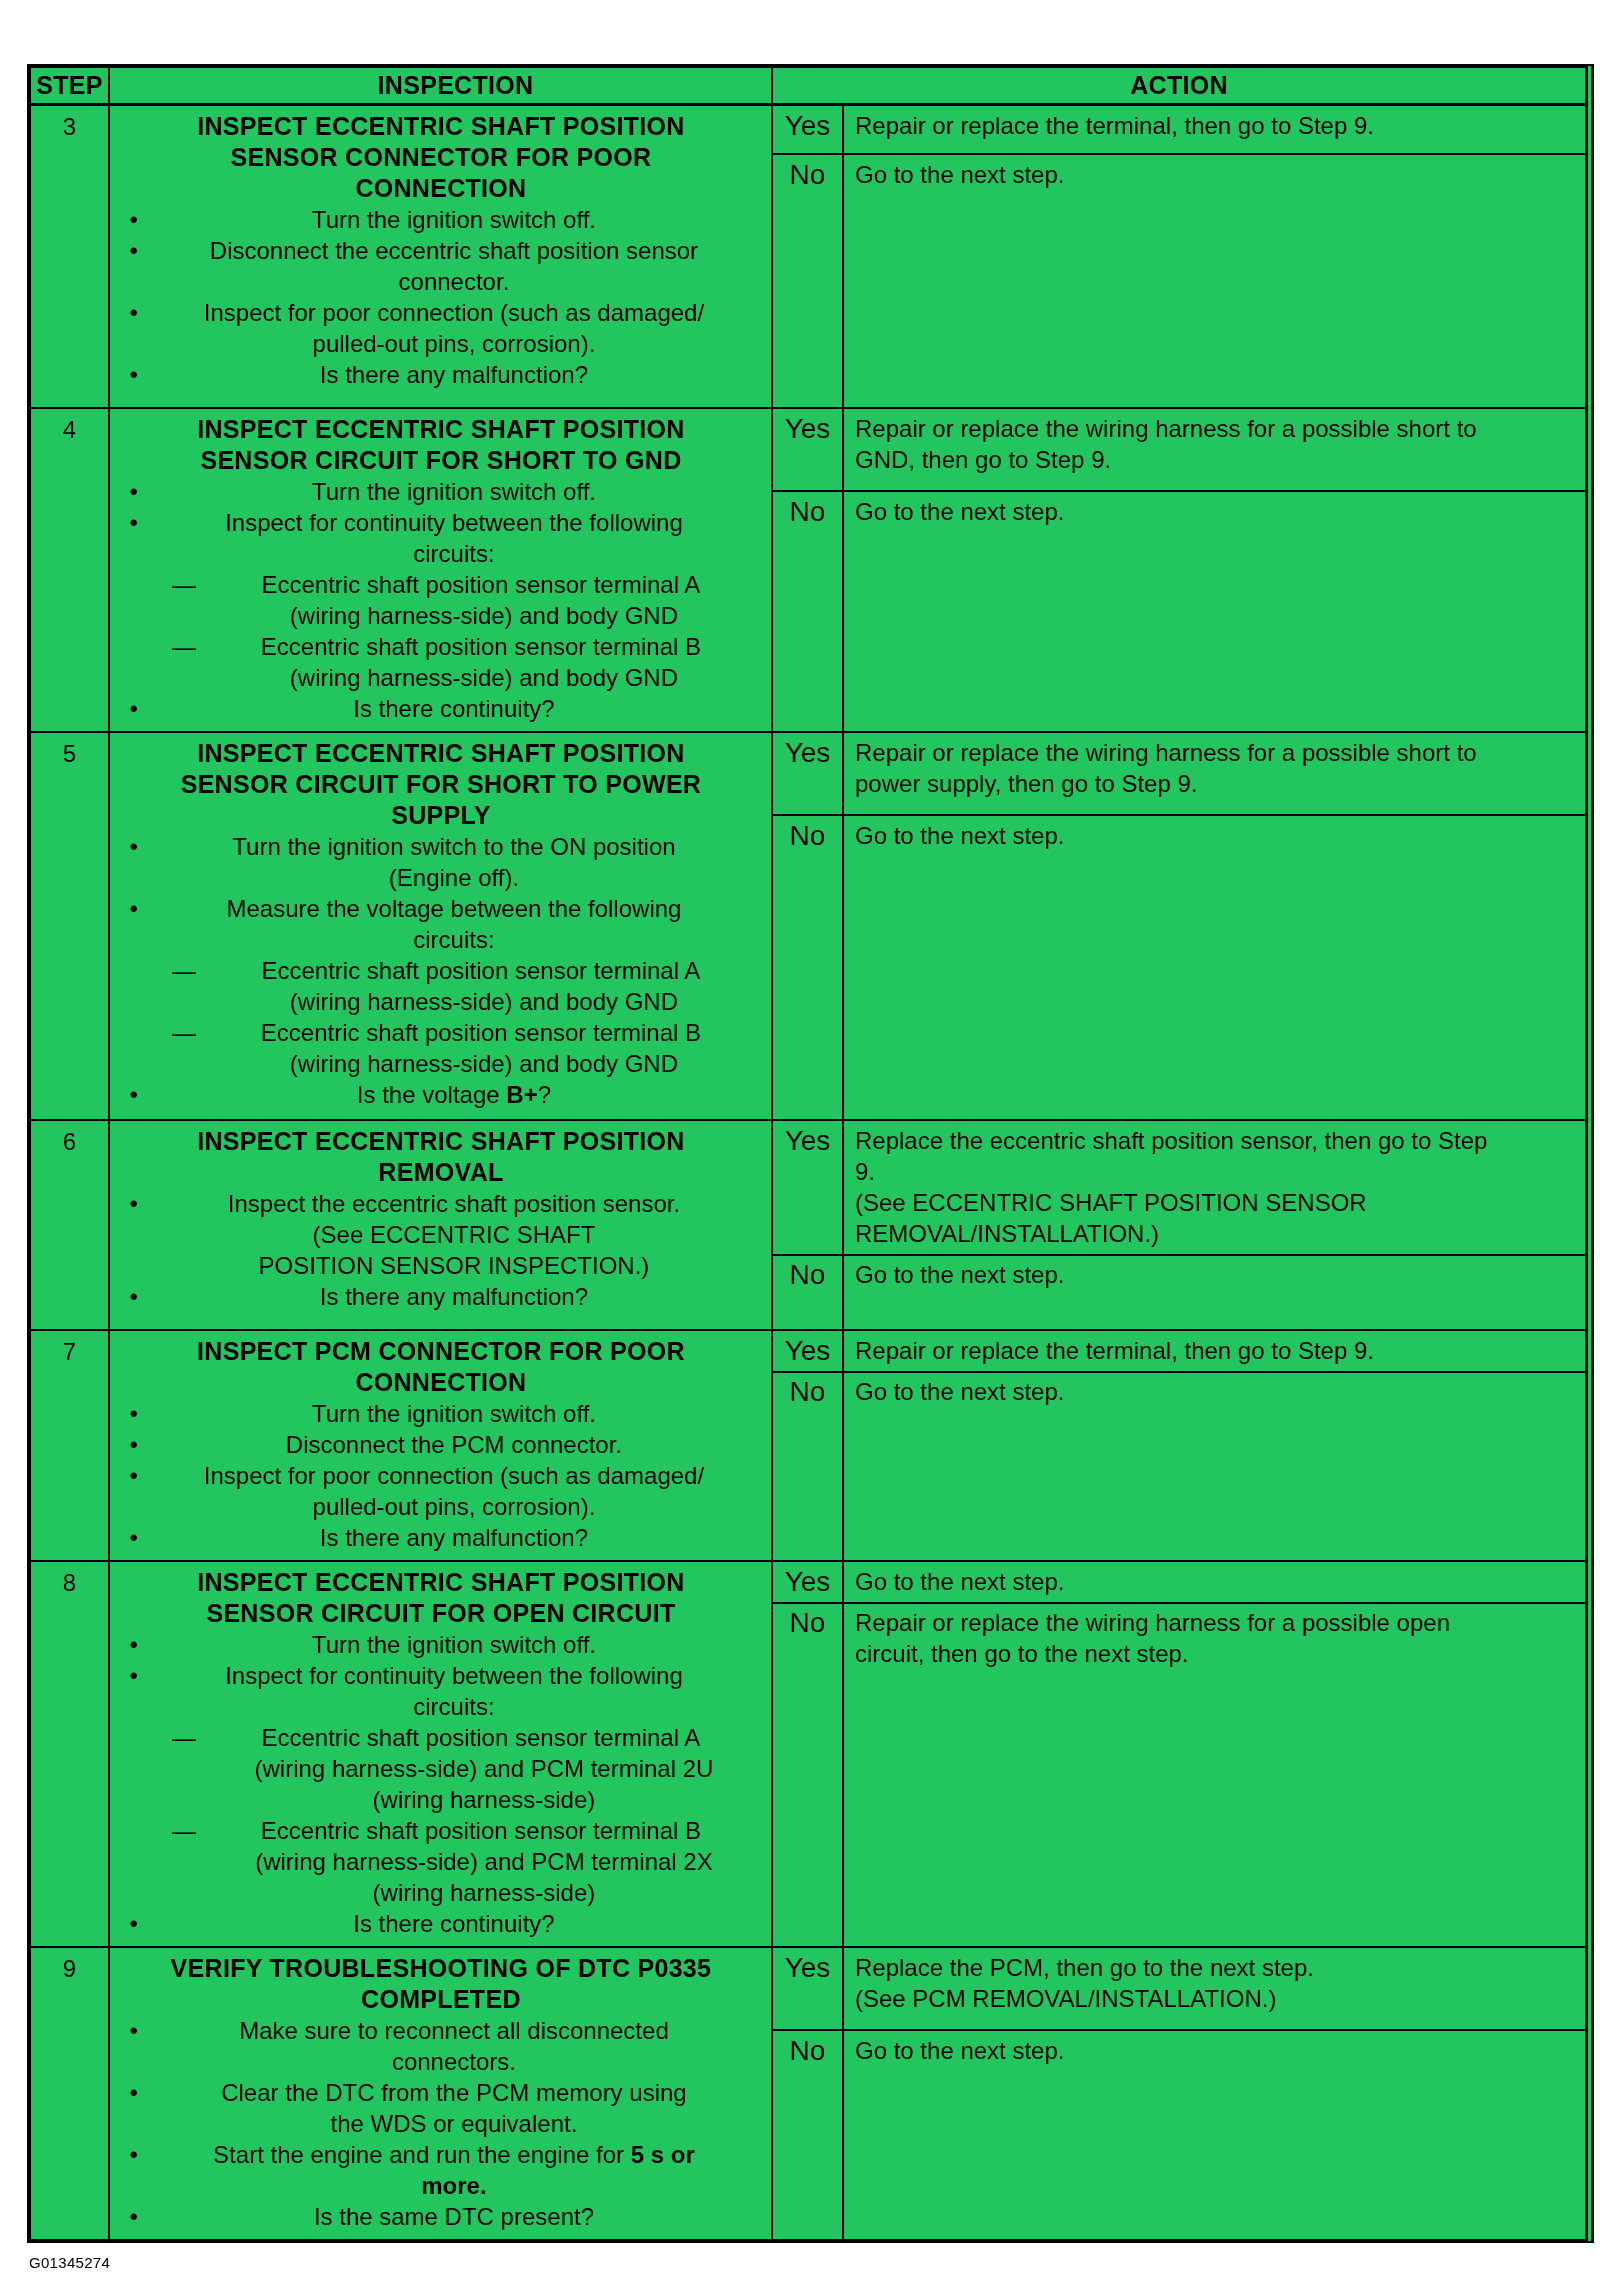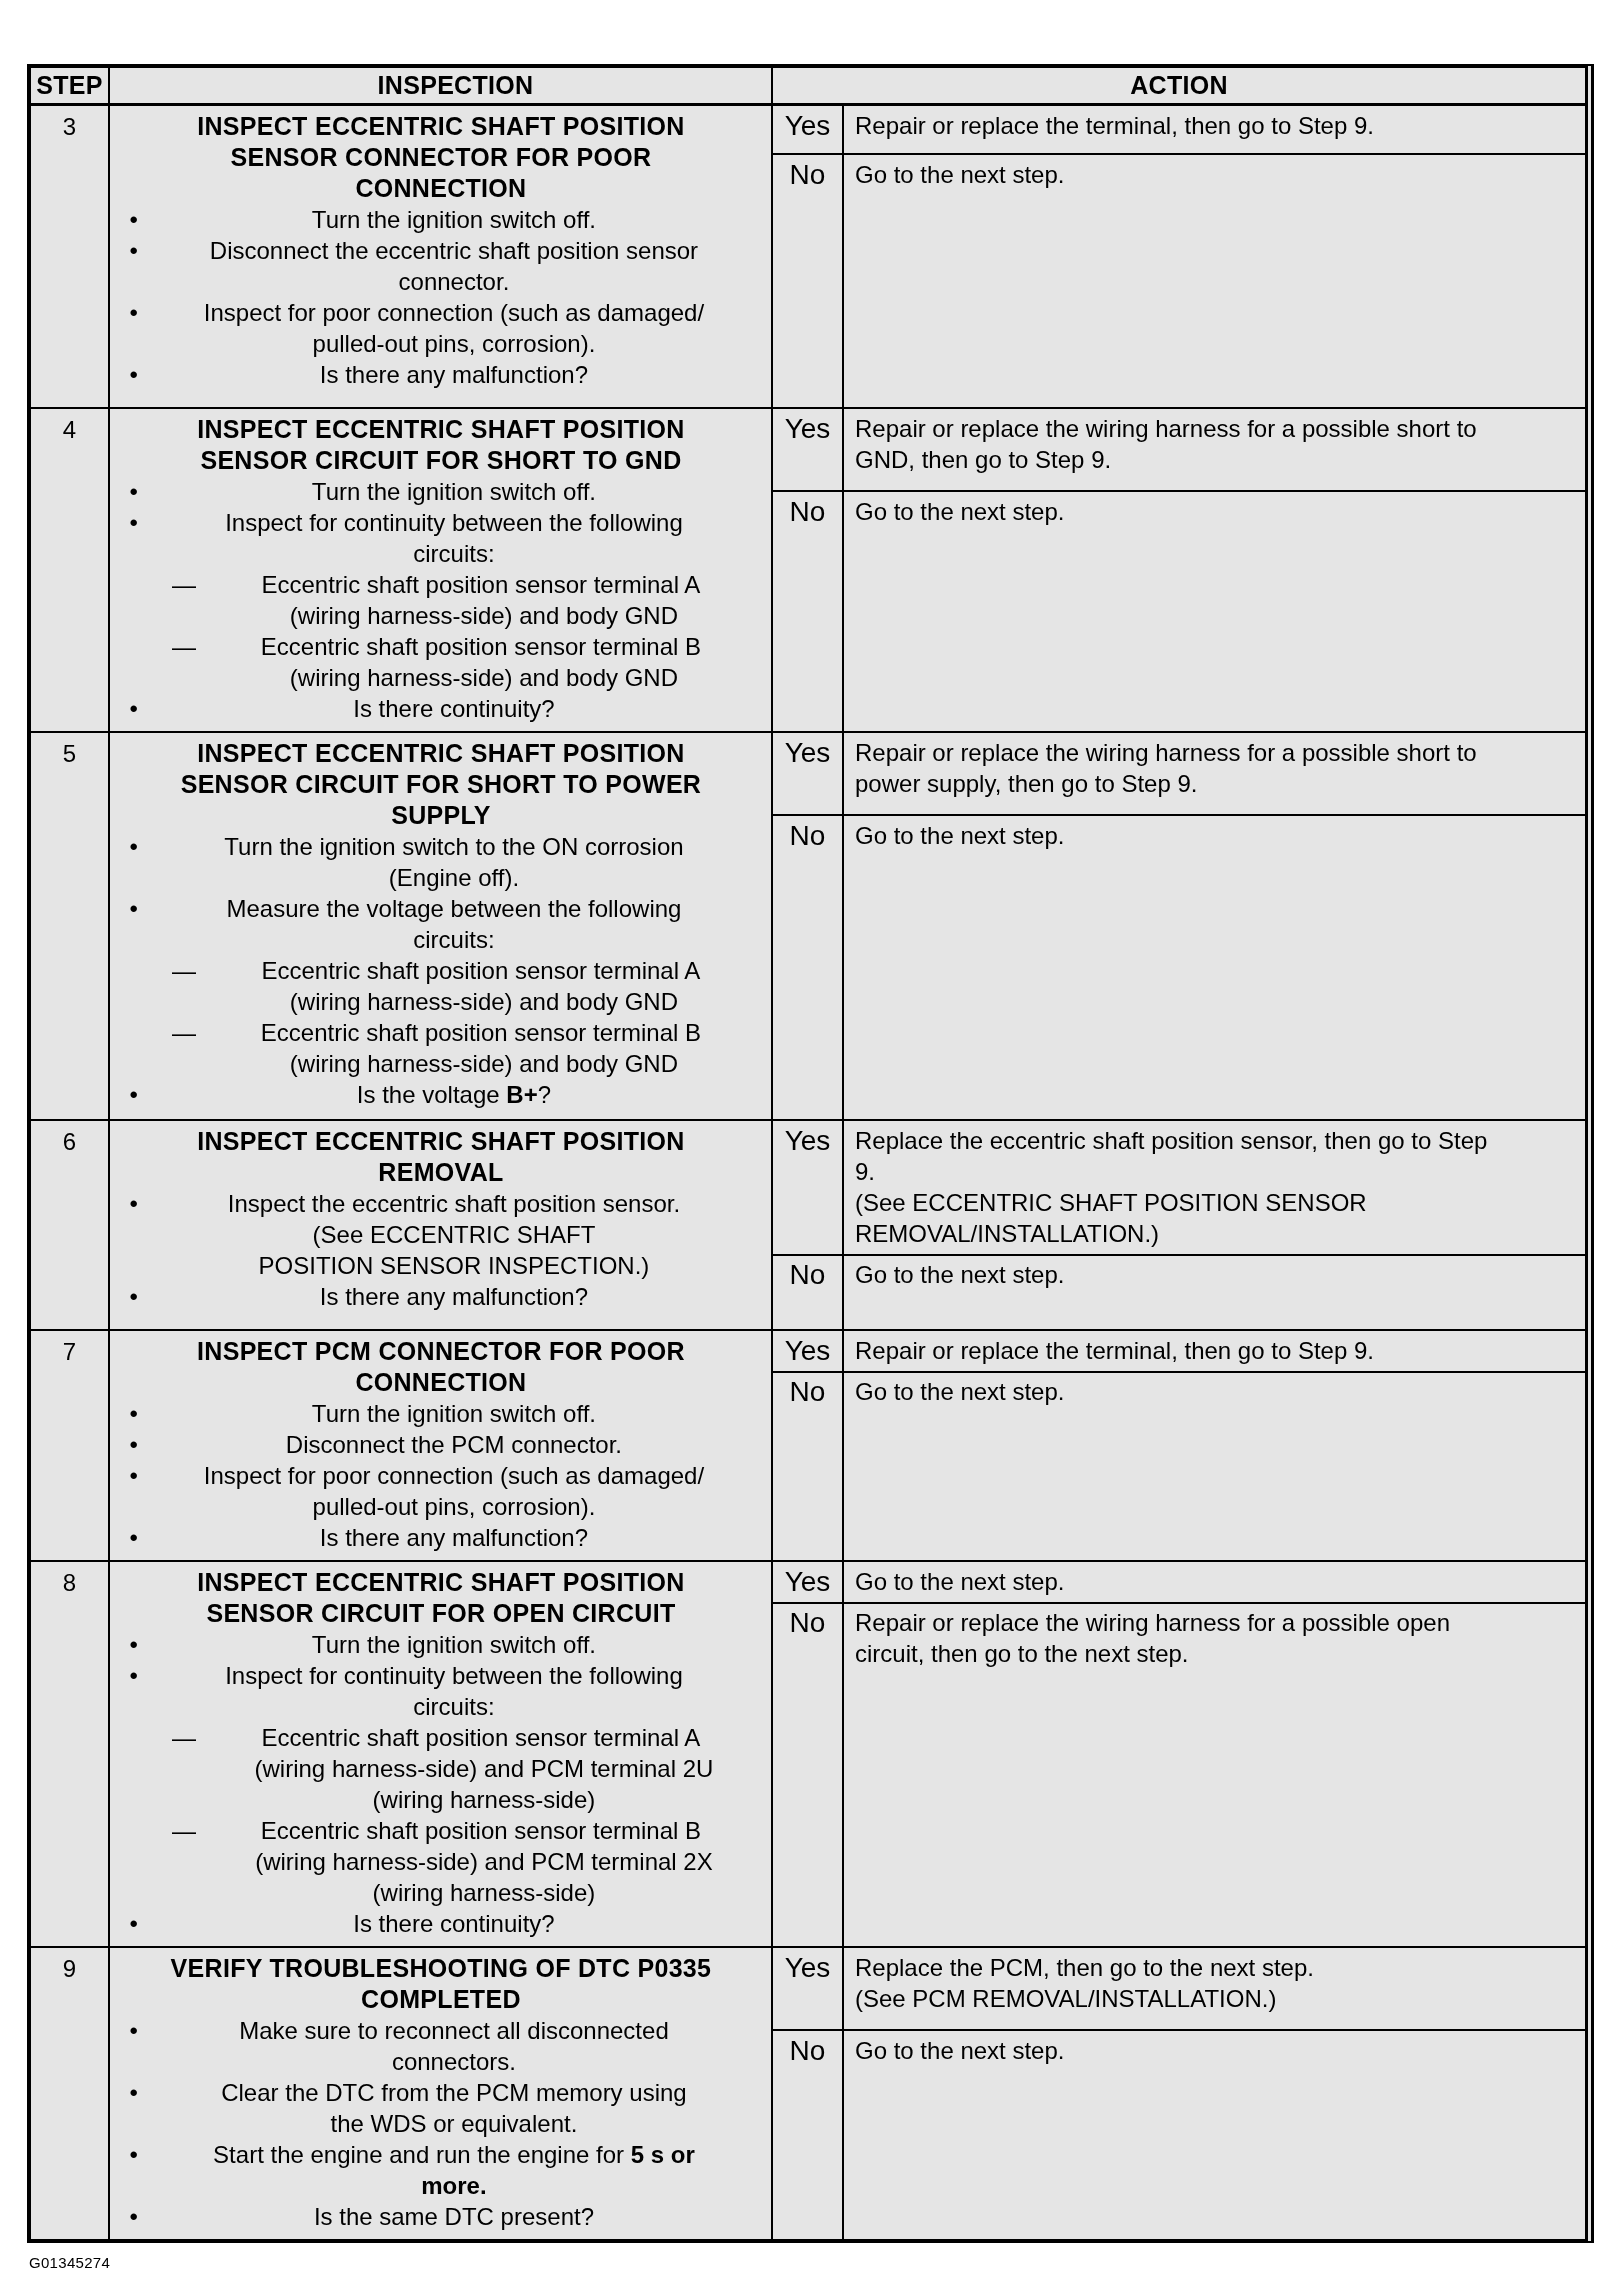--- a/index.html
+++ b/index.html
@@ -11,21 +11,21 @@
     position: relative;
     overflow: hidden;
   }
   .page { width: 1620px; height: 2295px; }
 
   .doc-table {
     margin: 64px 0 0 27px;
     width: 1567px;
     border: 4.3px solid #000;
     border-right: 9.4px double #000;
-    background: #e5e5e5;
+    background: #22c55e;
   }
 
   
   .thead { display: flex; border-bottom: 3.4px solid #000; }
   .hcell {
     font-weight: bold; font-size: 25px; line-height: 31px;
     text-align: center; padding: 1.7px 0 2.6px 0;
     letter-spacing: 0.3px;
   }
   .w-step  { width: 79px;  border-right: 2.6px solid #000; }
@@ -198,21 +198,21 @@
         <div class="step-row" style="min-height: 388px;">
           <div class="step-cell">5</div>
           <div class="insp-cell">
             <div class="insp-title">
               <div class="title-line">INSPECT ECCENTRIC SHAFT POSITION</div>
               <div class="title-line">SENSOR CIRCUIT FOR SHORT TO POWER</div>
               <div class="title-line">SUPPLY</div>
             </div>
             <div class="iline l-b">
               <span class="marker m-b">•</span>
-              <span class="ltext">Turn the ignition switch to the ON corrosion</span>
+              <span class="ltext">Turn the ignition switch to the ON position</span>
             </div>
             <div class="iline l-c">
               <span class="ltext">(Engine off).</span>
             </div>
             <div class="iline l-b">
               <span class="marker m-b">•</span>
               <span class="ltext">Measure the voltage between the following</span>
             </div>
             <div class="iline l-c">
               <span class="ltext">circuits:</span>

